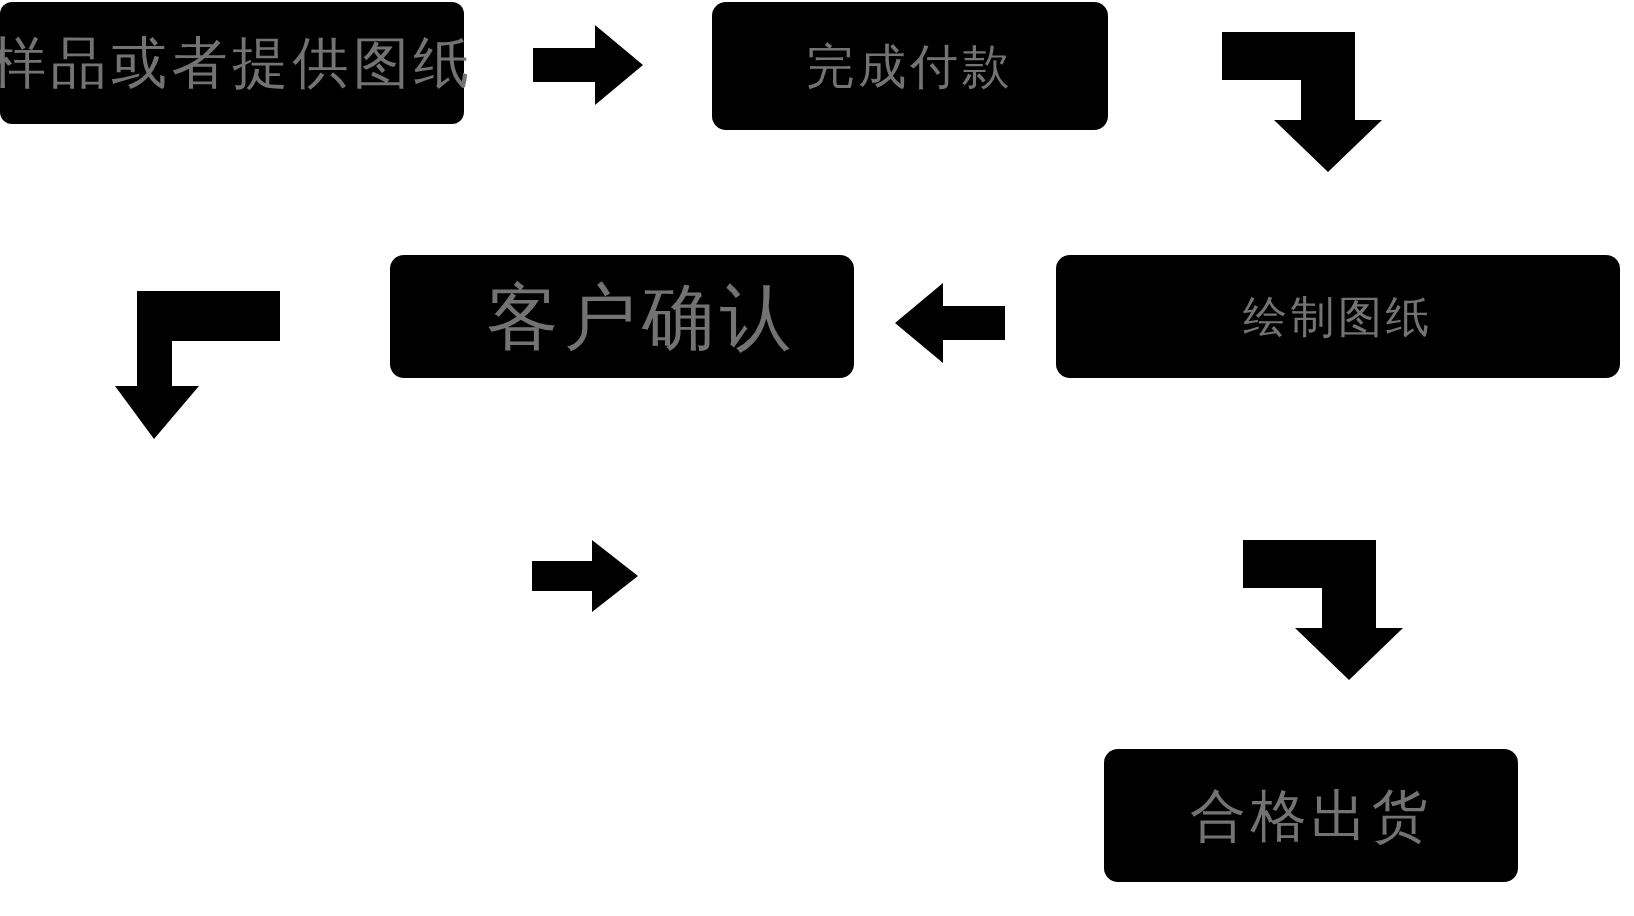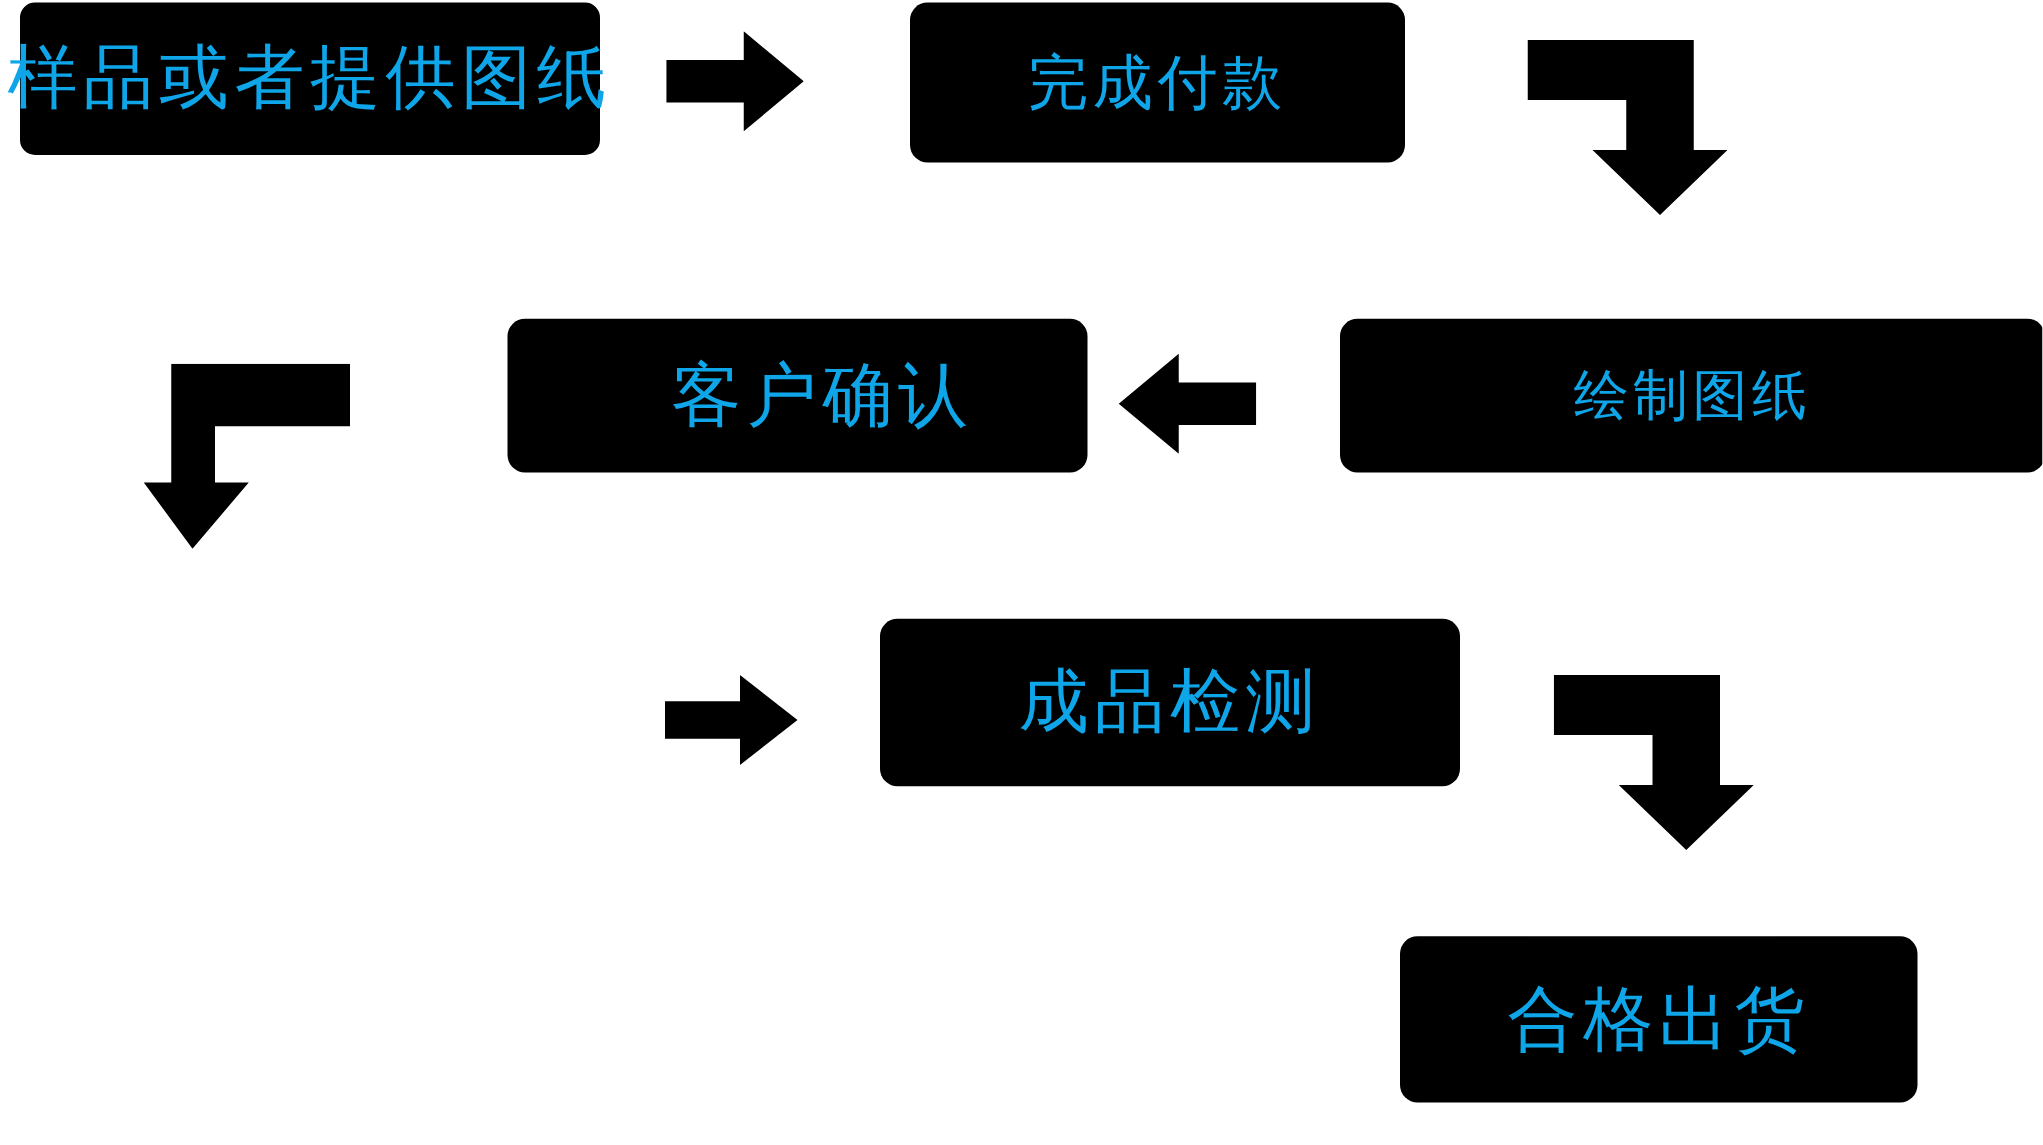--- a/index.html
+++ b/index.html
@@ -14,40 +14,39 @@
     position: relative;
     width: 1634px;
     height: 916px;
     background: #ffffff;
     overflow: hidden;
   }
   .node {
     position: absolute;
     background: #000000;
     border-radius: 14px;
-    color: #0ea5e9;
+    color: #737373;
     display: flex;
     align-items: center;
     justify-content: center;
     letter-spacing: 0.08em;
     font-weight: 400;
     line-height: 1;
     white-space: nowrap;
     box-sizing: border-box;
-    margin-left: 16px;
   }
   .node-label {
     display: block;
   }
 
   
   #node-sample      { left: 0px;    top: 2px;   width: 464px; height: 122px; font-size: 56px; border-radius: 12px; }
   #node-payment     { left: 712px;  top: 2px;   width: 396px; height: 128px; font-size: 48px; }
   #node-drawing     { left: 1056px; top: 255px; width: 564px; height: 123px; font-size: 44px; }
-  #node-confirm     { left: 390px;  top: 255px; width: 464px; height: 123px; font-size: 56px; padding-left: 40px; }
+  #node-confirm     { left: 390px;  top: 255px; width: 464px; height: 123px; font-size: 72px; padding-left: 40px; }
   #node-production  { left: 0px;    top: 503px; width: 464px; height: 130px; font-size: 56px; }
   #node-inspect     { left: 688px;  top: 495px; width: 464px; height: 134px; font-size: 56px; }
   #node-ship        { left: 1104px; top: 749px; width: 414px; height: 133px; font-size: 56px; }
 
   
   .arrow {
     position: absolute;
   }
   .arrow svg { display: block; }
 
@@ -73,23 +72,20 @@
 
   <div class="node" id="node-drawing">
     <span class="node-label">绘制图纸</span>
   </div>
 
   <div class="node" id="node-confirm">
     <span class="node-label">客户确认</span>
   </div>
 
 
-  <div class="node" id="node-inspect">
-    <span class="node-label">成品检测</span>
-  </div>
 
   <div class="node" id="node-ship">
     <span class="node-label">合格出货</span>
   </div>
 
   <div class="arrow" id="arrow-sample-to-payment">
     <svg width="110" height="80" viewBox="0 0 110 80" xmlns="http://www.w3.org/2000/svg">
       <polygon fill="#000000" points="0,23 62,23 62,0 110,40 62,80 62,57 0,57"></polygon>
     </svg>
   </div>

